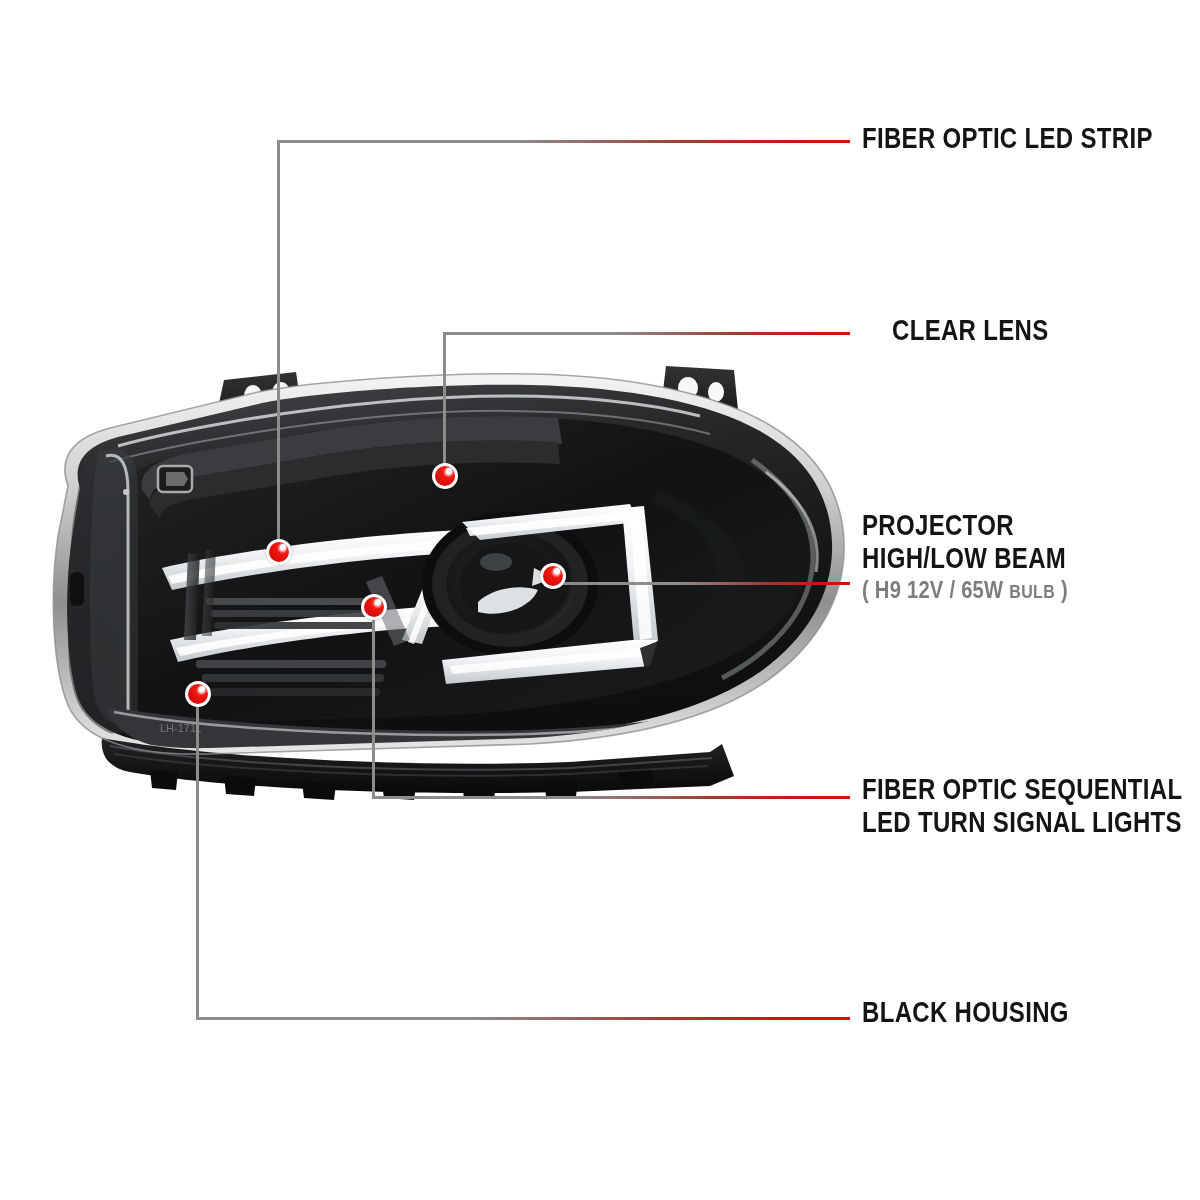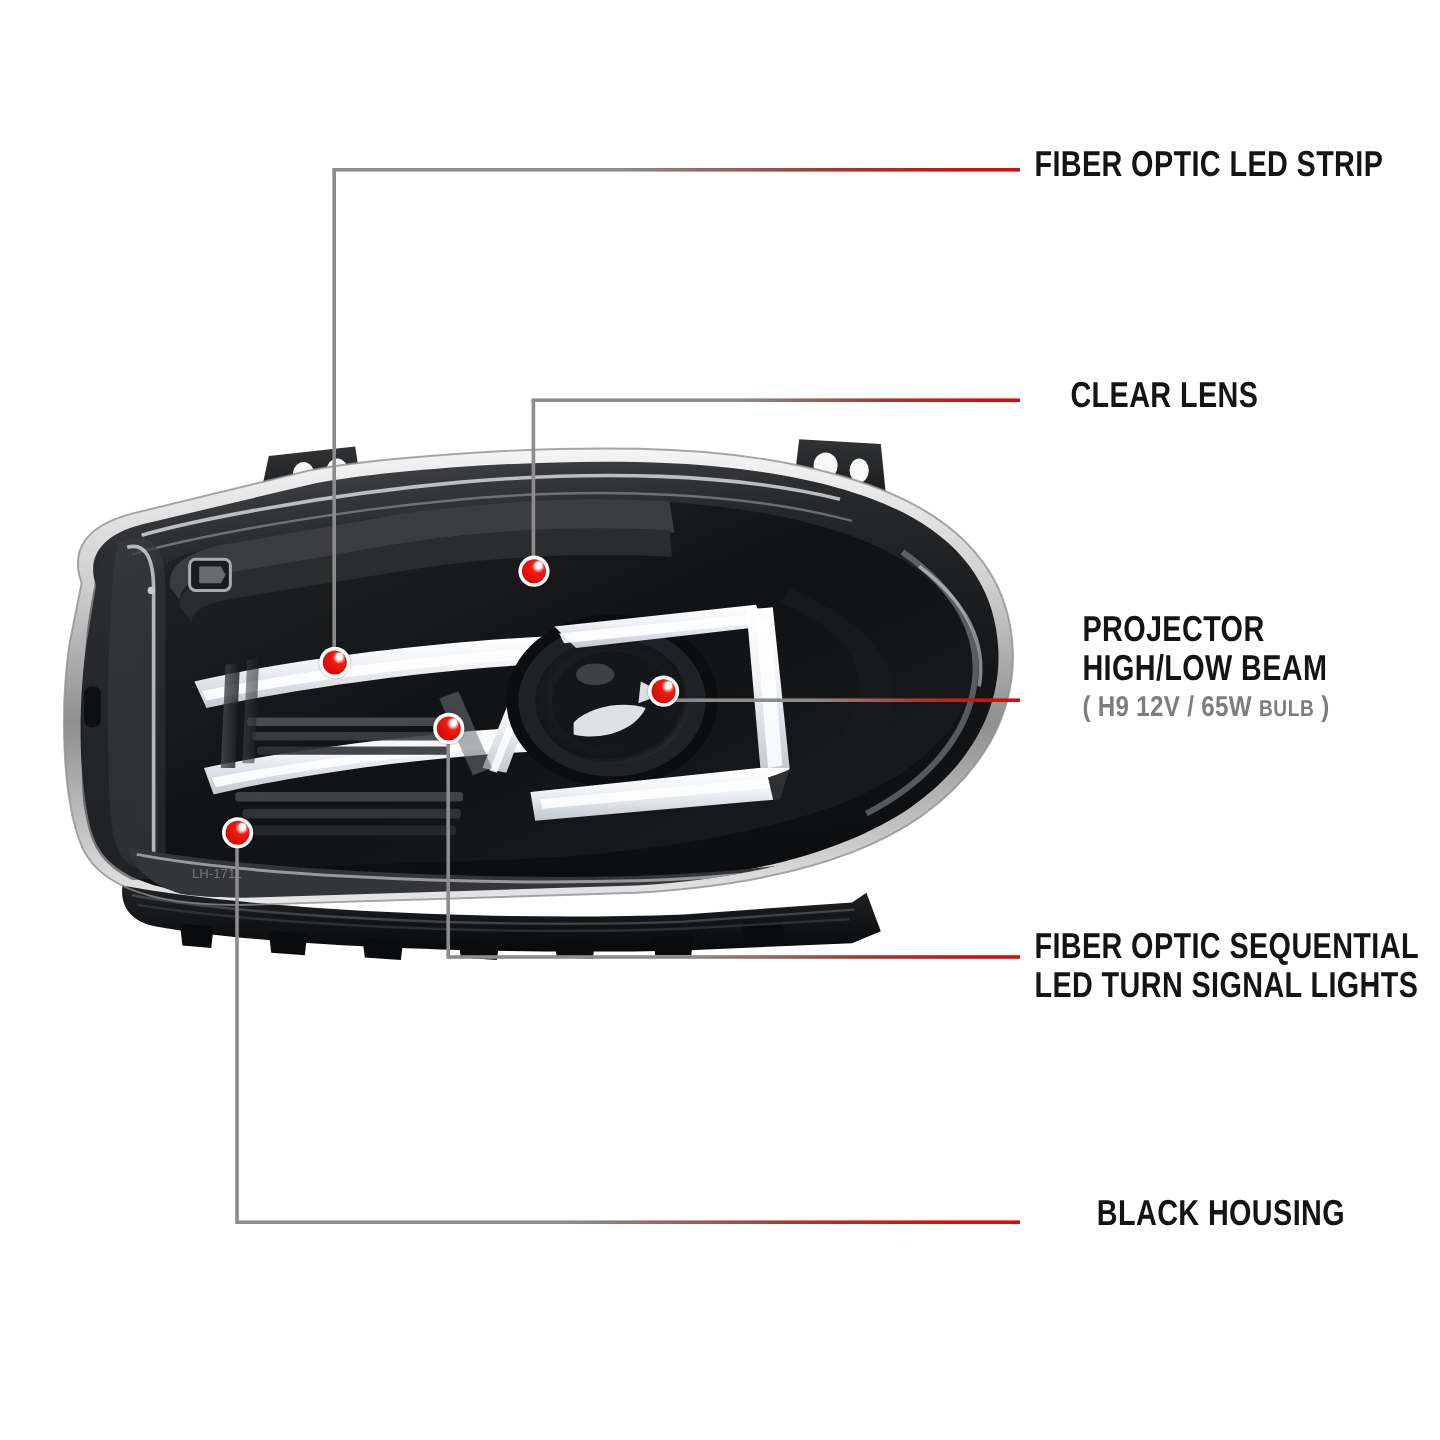--- a/index.html
+++ b/index.html
@@ -260,37 +260,37 @@
         <span class="gl"></span>
       </div>
       <div class="callout" style="left: 892px; top: 313px;">
         <span class="ln">CLEAR LENS</span>
       </div>
       <div class="lead-v" style="left: 551px; top: 576px; height: 7px;"></div>
       <div class="lead-h" style="left: 551px; top: 582px; width: 299px; background: linear-gradient(to right, rgb(140, 140, 140) 0%, rgb(140, 140, 140) 42%, rgb(161, 58, 50) 72%, rgb(210, 16, 12) 92%, rgb(210, 16, 12) 100%);"></div>
       <div class="dot" style="left: 540px; top: 563px;">
         <span class="gl"></span>
       </div>
-      <div class="callout" style="left: 902px; top: 508px;">
+      <div class="callout" style="left: 862px; top: 508px;">
         <span class="ln">PROJECTOR</span>
         <span class="ln">HIGH/LOW BEAM</span>
         <span class="sub"><span>( H9  12V / 65W </span><span class="small">BULB</span><span> )</span></span>
       </div>
       <div class="lead-v" style="left: 372px; top: 607px; height: 190px;"></div>
       <div class="lead-h" style="left: 372px; top: 796px; width: 478px; background: linear-gradient(to right, rgb(140, 140, 140) 0%, rgb(140, 140, 140) 42%, rgb(161, 58, 50) 72%, rgb(210, 16, 12) 92%, rgb(210, 16, 12) 100%);"></div>
       <div class="dot" style="left: 361px; top: 594px;">
         <span class="gl"></span>
       </div>
       <div class="callout" style="left: 862px; top: 772px;">
         <span class="ln">FIBER OPTIC SEQUENTIAL</span>
         <span class="ln">LED TURN SIGNAL LIGHTS</span>
       </div>
       <div class="lead-v" style="left: 196px; top: 694px; height: 324px;"></div>
       <div class="lead-h" style="left: 196px; top: 1017px; width: 654px; background: linear-gradient(to right, rgb(140, 140, 140) 0%, rgb(140, 140, 140) 42%, rgb(161, 58, 50) 72%, rgb(210, 16, 12) 92%, rgb(210, 16, 12) 100%);"></div>
       <div class="dot" style="left: 185px; top: 681px;">
         <span class="gl"></span>
       </div>
-      <div class="callout" style="left: 914px; top: 995px;">
+      <div class="callout" style="left: 862px; top: 995px;">
         <span class="ln">BLACK HOUSING</span>
       </div>
     </div>
 
 </div>
 
 </body></html>

